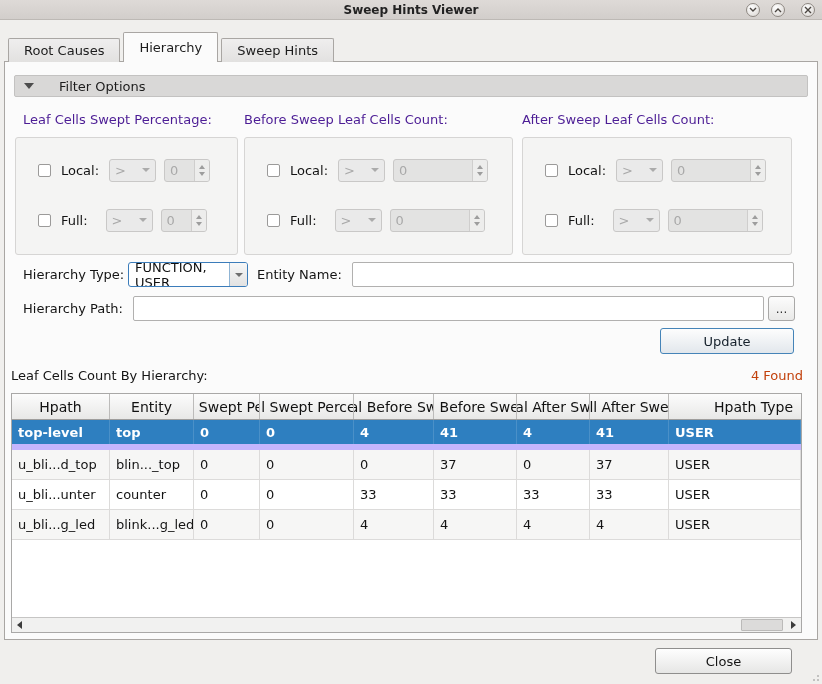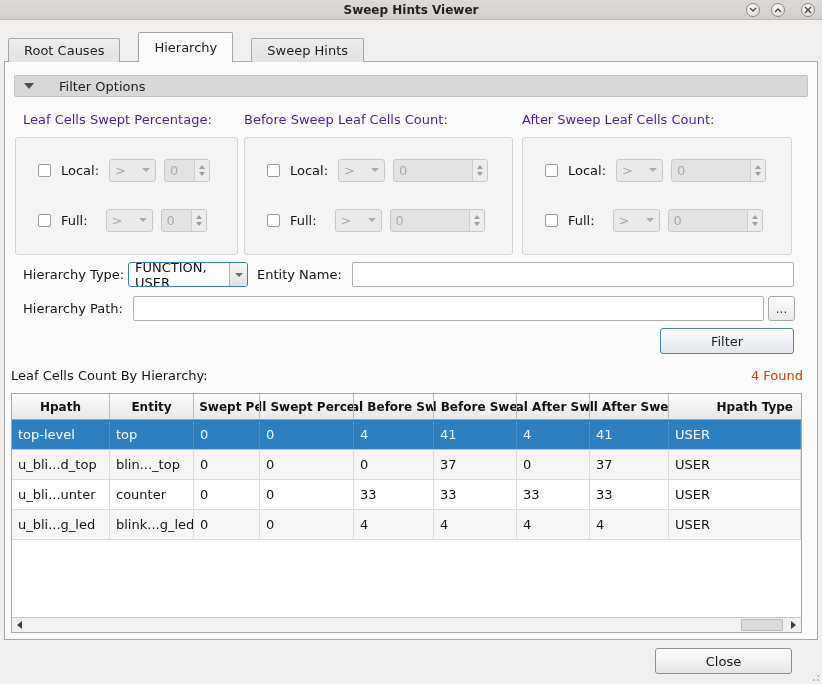--- a/index.html
+++ b/index.html
@@ -27,21 +27,21 @@
     border:1px solid #8e8882;
     background:radial-gradient(circle at 35% 30%, #fdfdfd, #dad6d2);
     display:flex; align-items:center; justify-content:center;
     color:#4a4540;
   }
   .winbtn svg{ display:block; }
 
   
   .tabs{ position:absolute; top:32px; left:8px; display:flex; align-items:flex-end; z-index:3; }
   .tab{
-    height:24px; padding:0 15px; margin-right:18px;
+    height:24px; padding:0 15px; margin-right:3px;
     background:linear-gradient(#efeeee,#e2e1e0);
     border:1px solid #a9a6a3; border-bottom:none;
     border-radius:2px 2px 0 0;
     display:flex; align-items:center; font-size:13px; color:#1c1c1c;
     cursor:default;
   }
   .tab.active{
     height:30px; background:#fbfbfb; position:relative; z-index:4;
   }
 
@@ -144,35 +144,35 @@
     background:#fff; border:1px solid #a9a8a7;
     display:flex; flex-direction:column; overflow:hidden;
   }
   .thead{
     display:flex; flex:0 0 26px;
     background:linear-gradient(#fcfcfc,#e8e8e7);
     border-bottom:1px solid #9f9e9d;
   }
   .th{
     display:flex; align-items:center; justify-content:center;
-    font-weight:bold; font-size:12px; color:#111;
+    font-weight:normal; font-size:14px; color:#111;
     border-right:1px solid #bcbbba; overflow:hidden; white-space:nowrap;
     flex:0 0 auto;
   }
   .th.right{ justify-content:flex-end; padding-right:8px; border-right:none; }
   .tbody{ flex:1; display:flex; flex-direction:column; background:#fff; }
   .tr{ display:flex; flex:0 0 30px; border-bottom:1px solid #dcdbda; background:#fff; }
   .tr.alt{ background:#f6f6f5; }
   .td{
     display:flex; align-items:center; padding-left:6px;
     font-size:13px; color:#141414;
     border-right:1px solid #dcdbda; overflow:hidden; white-space:nowrap;
     flex:0 0 auto;
   }
-  .tr.selected{ background:#2e7fc0; border-bottom:1px solid #c4b5fd; }
+  .tr.selected{ background:#2e7fc0; border-bottom:6px solid #c4b5fd;font-weight:bold; }
   .tr.selected .td{ color:#fff; border-right-color:#4a90c8; }
 
   
   .hscroll{
     flex:0 0 15px; border-top:1px solid #c6c5c4; background:#f1f1f0;
     position:relative; display:flex;
   }
   .sbtn{
     width:15px; height:100%; display:flex; align-items:center; justify-content:center;
     color:#4b4b4b; flex:0 0 auto; font-size:9px;
@@ -359,21 +359,21 @@
   <div class="flabel" style="top:201px; left:252px;">Entity Name:</div>
   <input class="text-input" style="top: 200px; left: 347px; width: 442px;" value="">
 
   <div class="flabel" style="top:235px; left:18px;">Hierarchy Path:</div>
   <input class="text-input" style="top: 234px; left: 128px; width: 631px;" value="">
   <div class="browse-btn" style="top:234px; left:763px;">
       <span>...</span>
     </div>
 
   <div class="update-btn" style="top:266px; left:655px;">
-      <span>Filter</span>
+      <span>Update</span>
     </div>
 
   <div class="caption">Leaf Cells Count By Hierarchy:</div>
   <div class="found">4 Found</div>
 
   <div class="table">
     <div class="thead">
         <div class="th" style="width: 98px;">Hpath</div>
         <div class="th" style="width: 84px;">Entity</div>
         <div class="th" style="width: 66px;">. Swept Pe</div>

